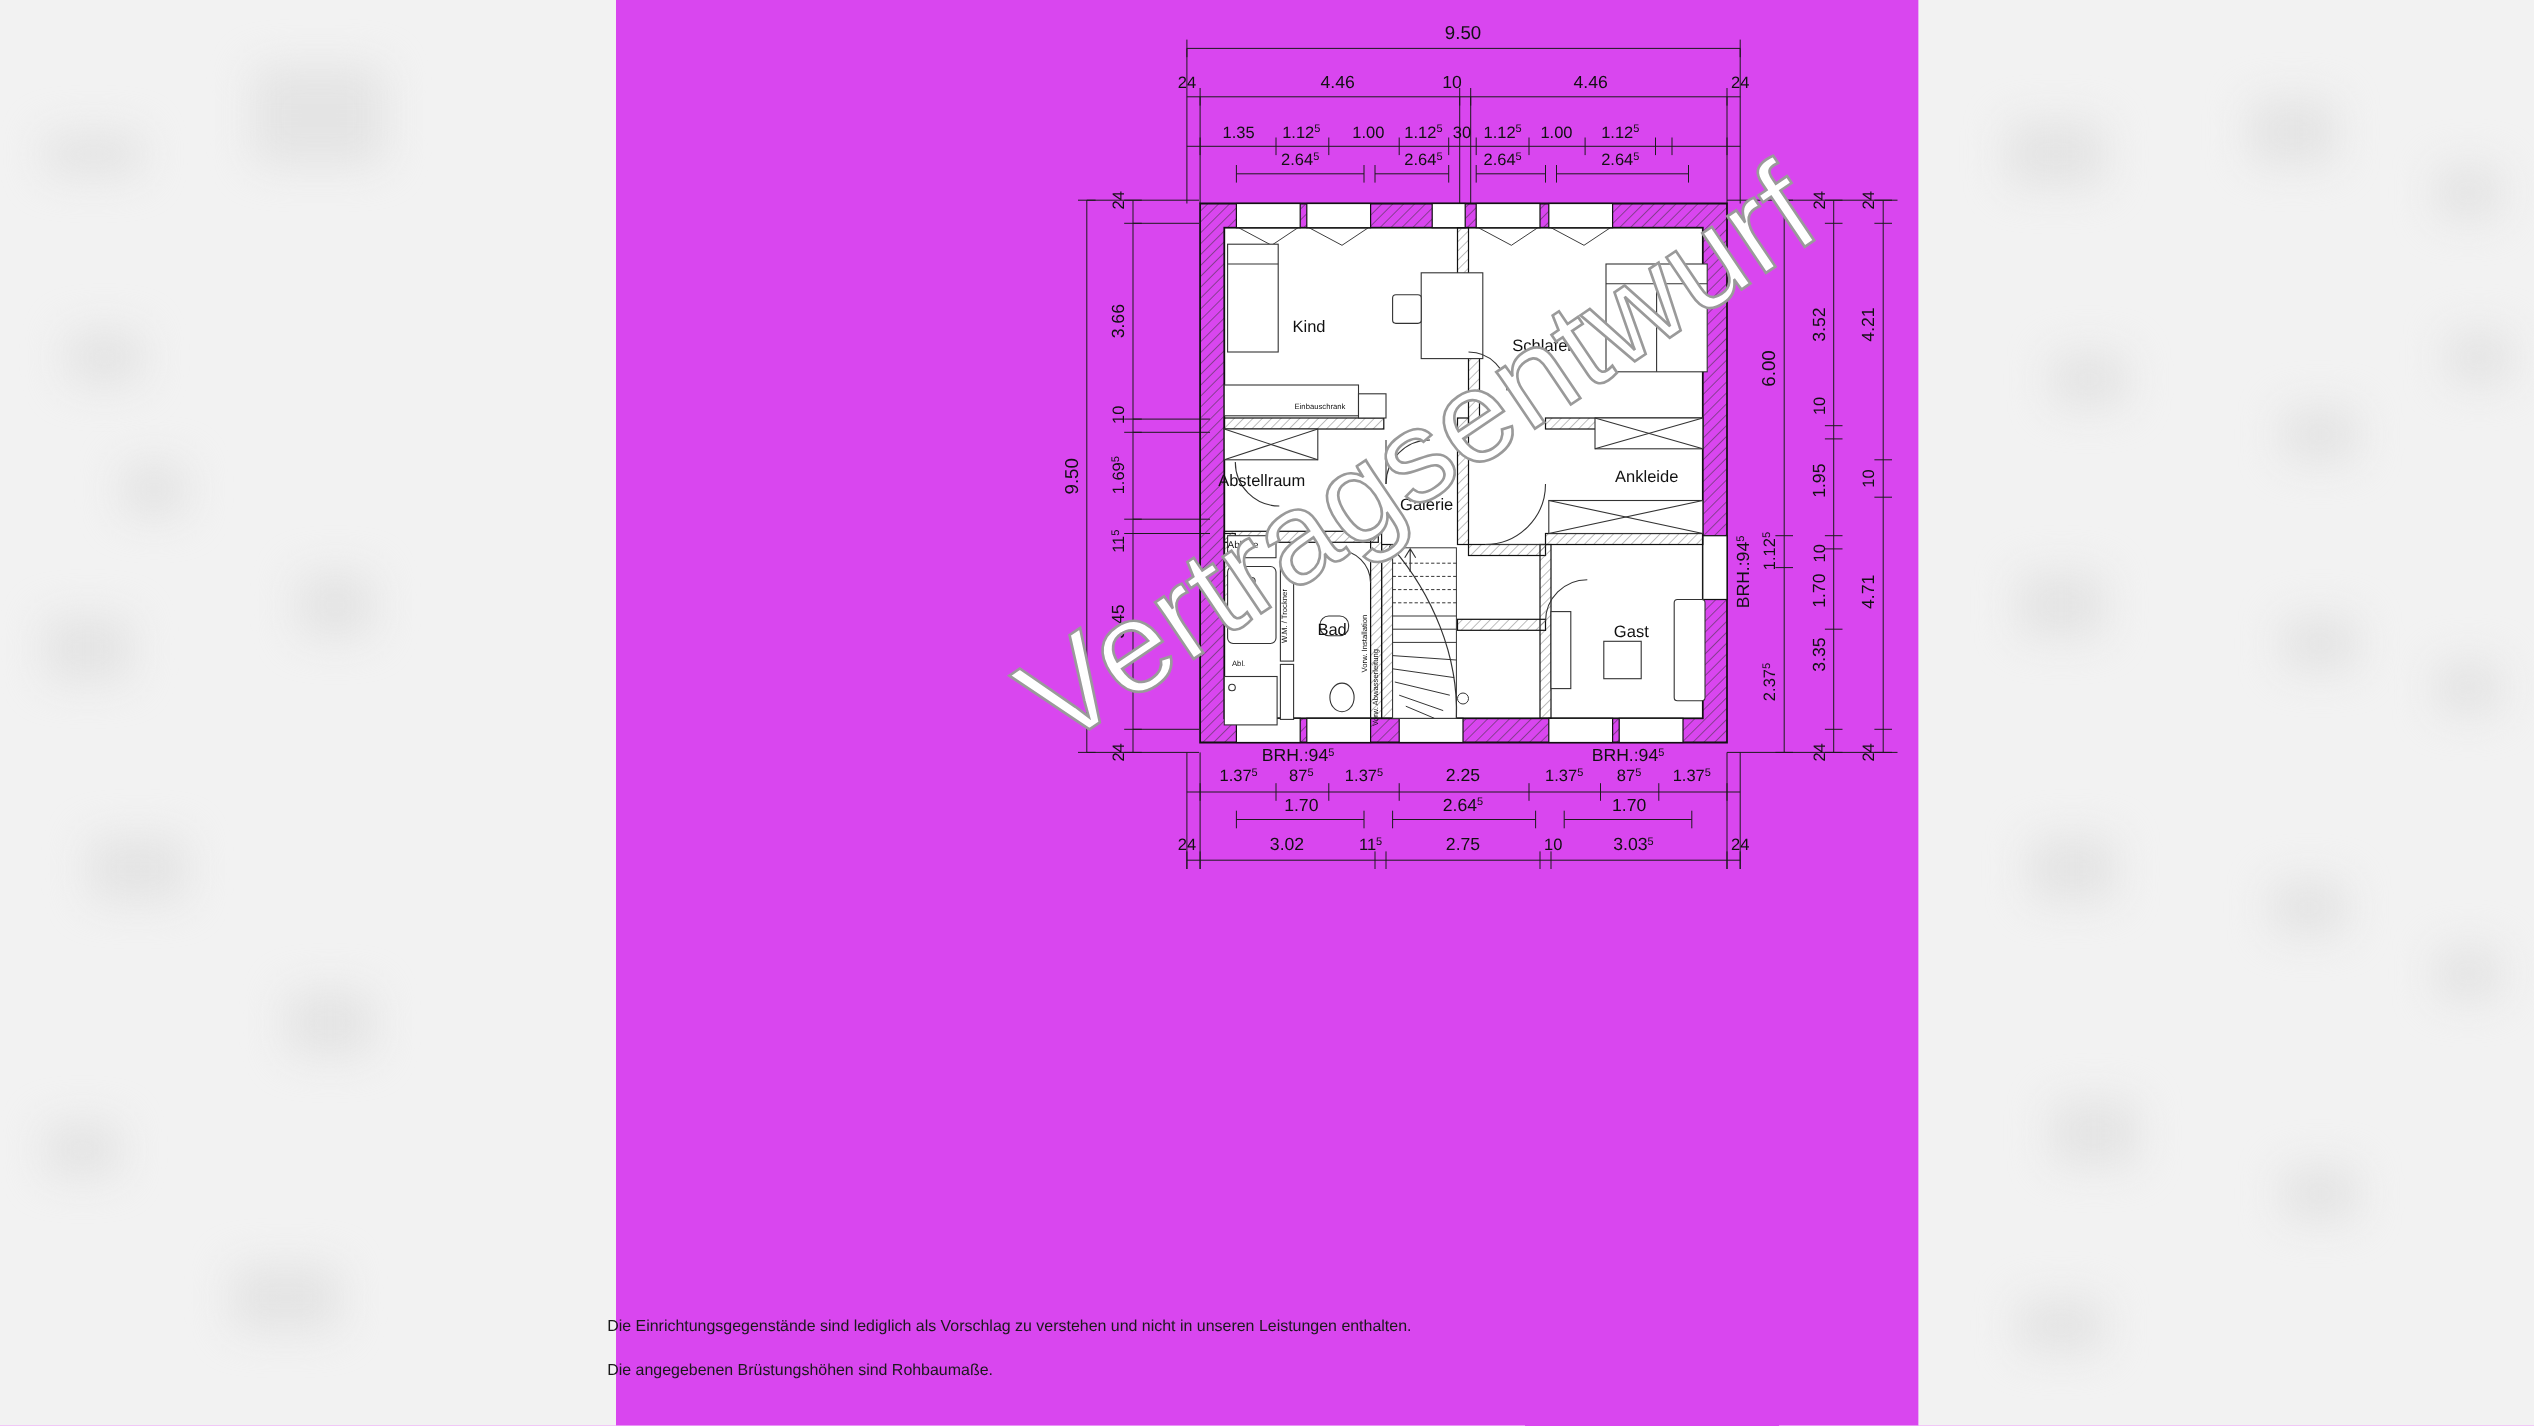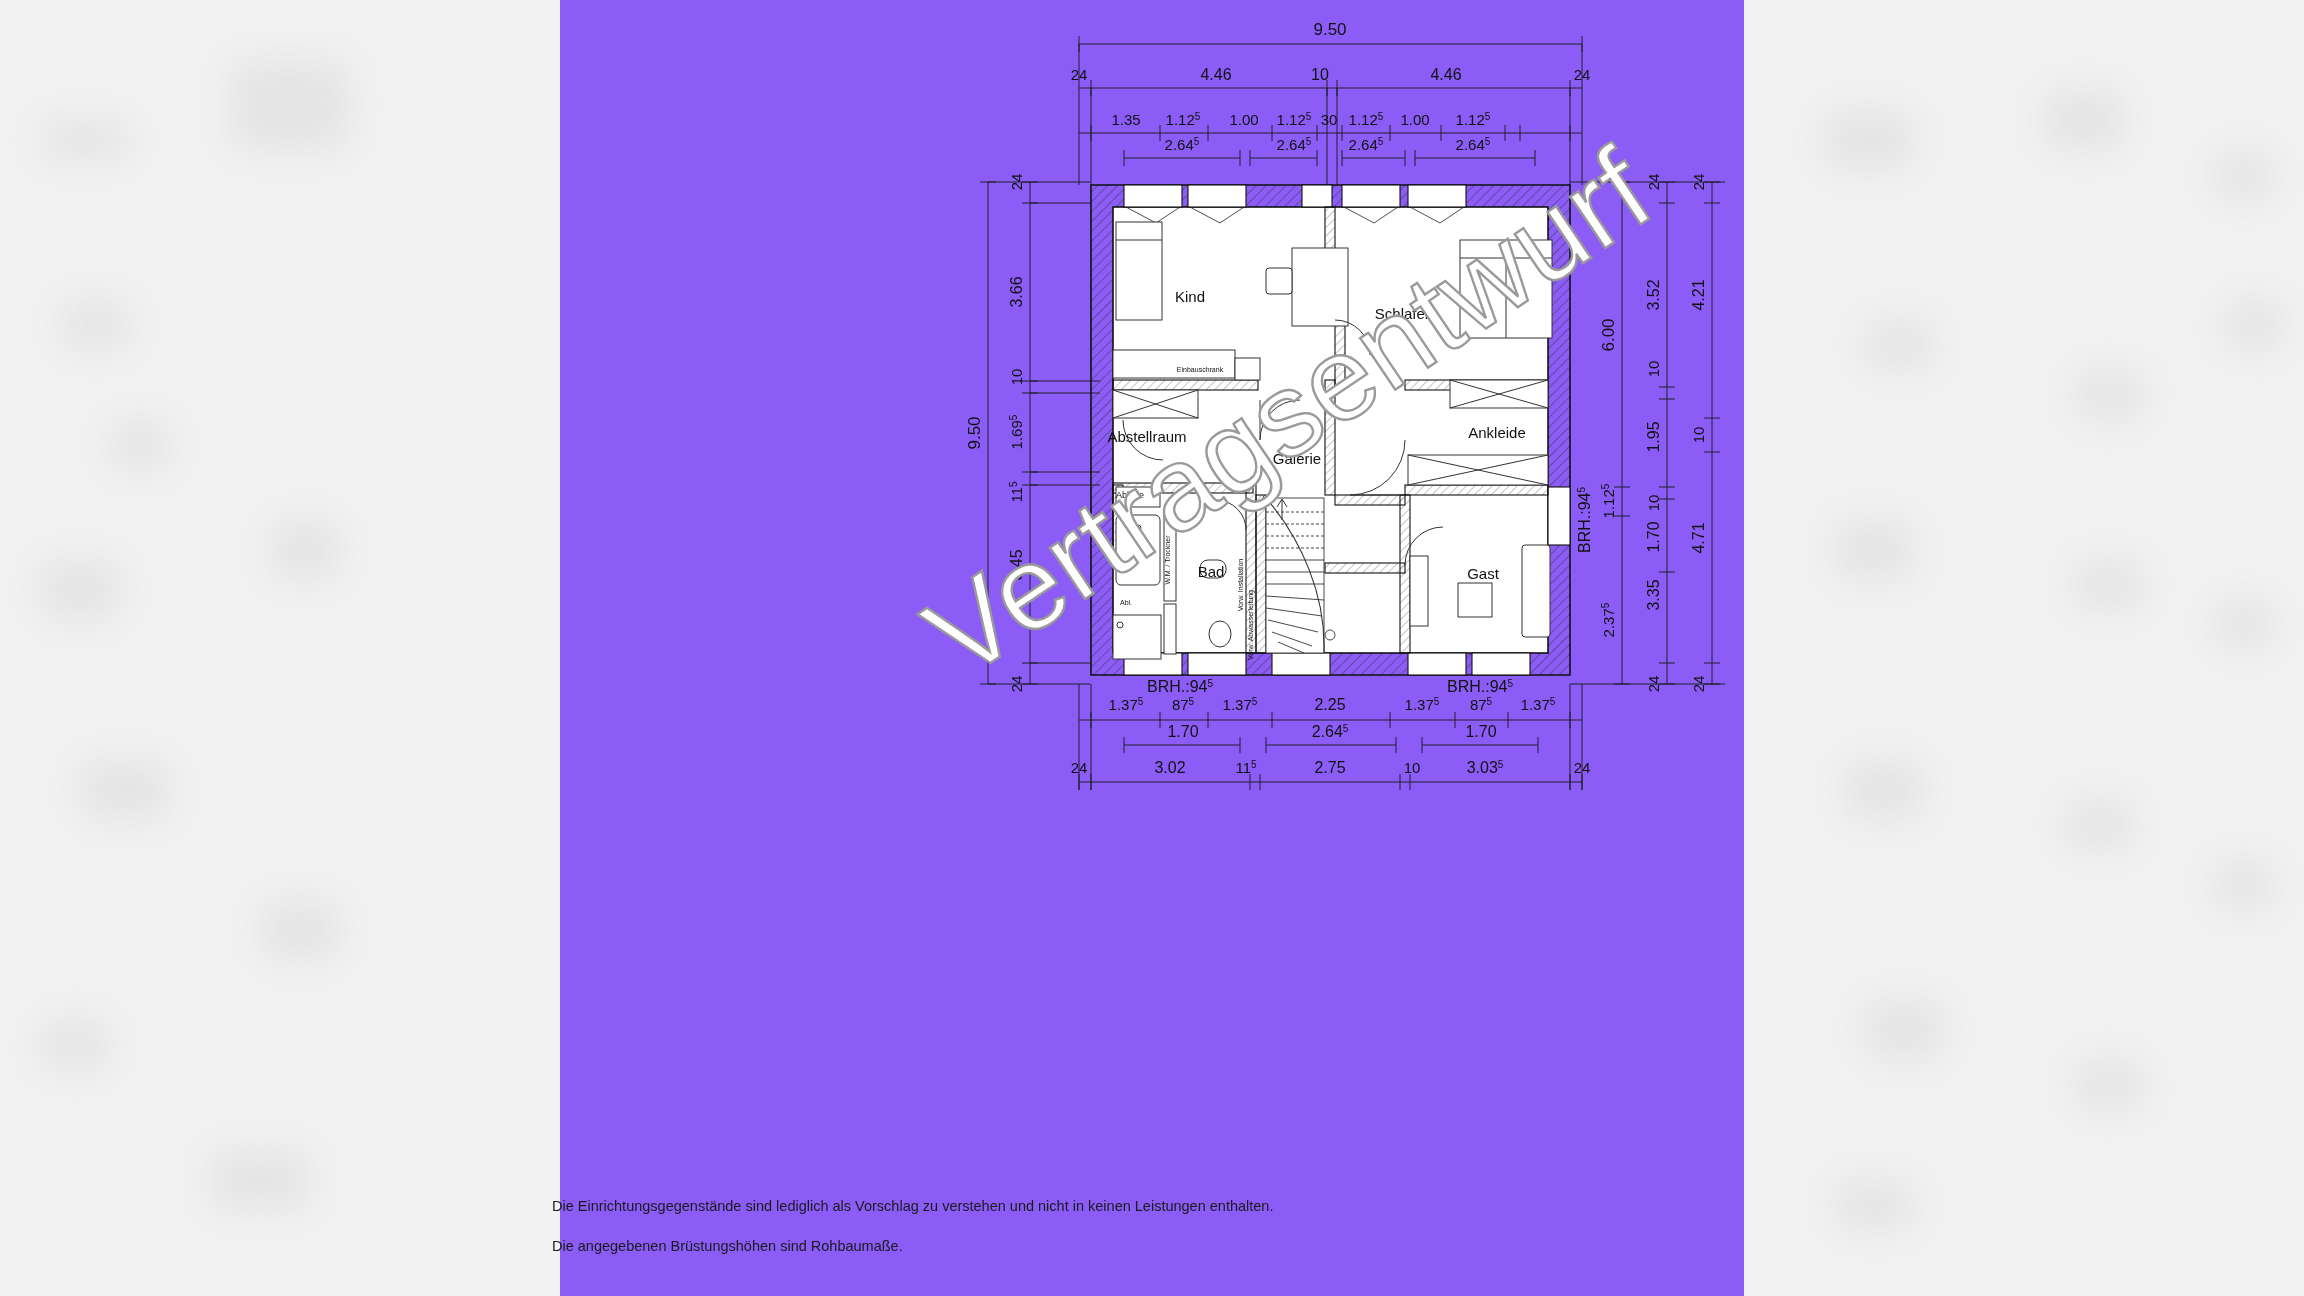--- a/index.html
+++ b/index.html
@@ -15,21 +15,21 @@
     position:absolute;top:0;bottom:0;
     background:#f2f2f2;
     filter:blur(0px);
   }
   .side-blur.left{left:0;width:560px;}
   .side-blur.right{right:0;width:560px;}
   .blob{position:absolute;border-radius:14px;background:#e4e4e4;filter:blur(18px);}
 
   .canvas{
     position:absolute;left:560px;top:0;width:1184px;height:1296px;
-    background:#8b5cf6;
+    background:#d946ef;
   }
   .plan{position:absolute;left:0;top:0;width:1184px;height:1296px;}
   svg{display:block;}
 
   .legal{
     position:absolute;
     left:552px;top:1176px;
     font-size:14.5px;line-height:20px;color:#1a1a1a;
     white-space:pre-line;
   }
@@ -450,15 +450,15 @@
     <text x="640" y="372" font-size="7" text-anchor="middle">Einbauschrank</text>
   </g>
 
   <g transform="rotate(-34 740 430)">
     <text x="740" y="450" font-size="118" font-family="Liberation Sans, sans-serif" fill="#ffffff" stroke="#9a9a9a" stroke-width="2.4" text-anchor="middle" letter-spacing="1">Vertragsentwurf</text>
   </g>
 </svg>
 </div>
 
 <div class="legal">
-  <div>Die Einrichtungsgegenstände sind lediglich als Vorschlag zu verstehen und nicht in keinen Leistungen enthalten.</div>
+  <div>Die Einrichtungsgegenstände sind lediglich als Vorschlag zu verstehen und nicht in unseren Leistungen enthalten.</div>
   <div>Die angegebenen Brüstungshöhen sind Rohbaumaße.</div>
 </div>
 
 </body></html>

